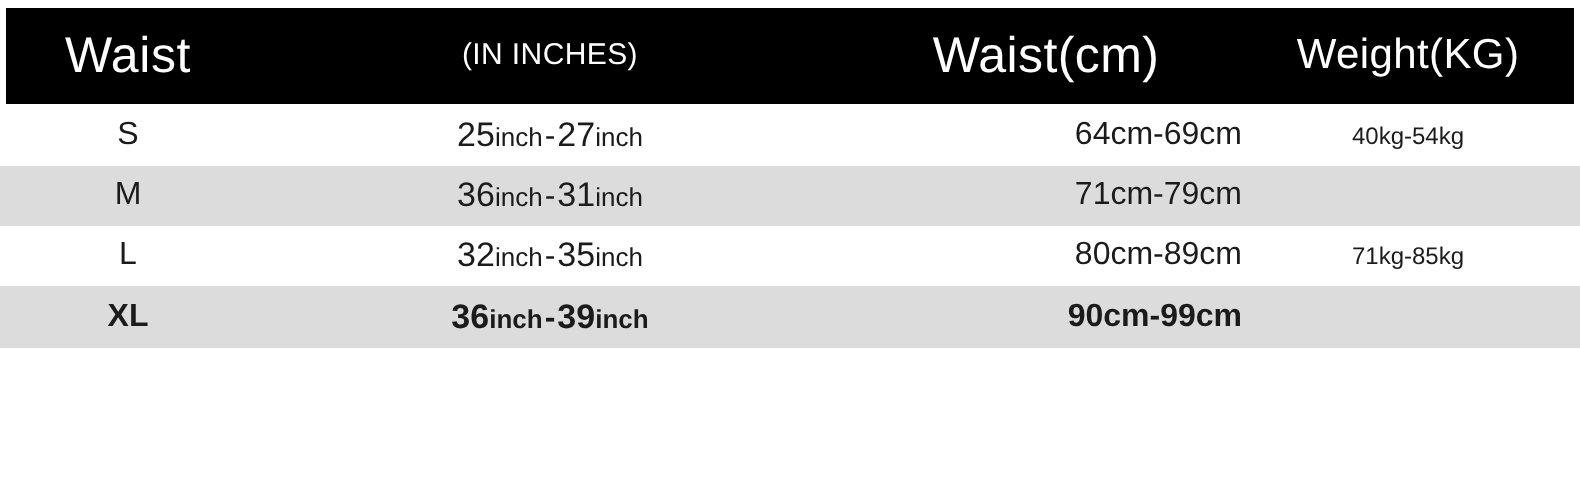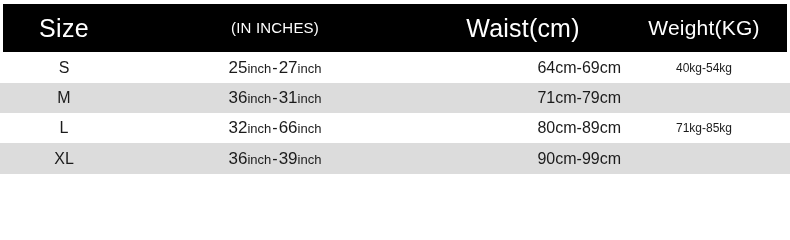--- a/index.html
+++ b/index.html
@@ -71,21 +71,21 @@
   .cell {
     position: absolute;
     top: 0;
     height: 30px;
     line-height: 30px;
     text-align: center;
     white-space: nowrap;
     color: #1b1b1b;
     font-size: 16px;
   }
-  .row.last .cell { height: 15px; line-height: 31px; }
+  .row.last .cell { height: 15px; line-height: 31px; font-weight: bold; }
 
   .cell.c-size   { left: 3px;   width: 122px; font-size: 16px; }
   .cell.c-inches { left: 125px; width: 300px; font-size: 16px; }
   .cell.c-waist  { left: 425px; width: 196px; font-size: 16px; text-align: right; }
   .cell.c-weight { left: 621px; width: 166px; font-size: 12px; }
 
   
   .num  { font-size: 17px; }
   .unit { font-size: 13px; }
   .dash { font-size: 16px; padding: 0 1px; }
@@ -98,21 +98,21 @@
     height: 4px;
     background: #ffffff;
   }
 </style>
 </head>
 <body>
 
 <div class="size-chart">
 
   <div class="chart-header">
-    <div class="hcell size">Size</div>
+    <div class="hcell size">Waist</div>
     <div class="hcell waist">Waist(cm)</div>
     <div class="hcell inches">(IN INCHES)</div>
     <div class="hcell weight">Weight(KG)</div>
   </div>
 
   <div class="rows">
 
     <div class="row odd">
       <div class="cell c-size">S</div>
       <div class="cell c-inches"><span class="num">25</span><span class="unit">inch</span><span class="dash">-</span><span class="num">27</span><span class="unit">inch</span></div>
@@ -121,21 +121,21 @@
     </div>
 
     <div class="row even">
       <div class="cell c-size">M</div>
       <div class="cell c-inches"><span class="num">36</span><span class="unit">inch</span><span class="dash">-</span><span class="num">31</span><span class="unit">inch</span></div>
       <div class="cell c-waist">71cm-79cm</div>
     </div>
 
     <div class="row odd">
       <div class="cell c-size">L</div>
-      <div class="cell c-inches"><span class="num">32</span><span class="unit">inch</span><span class="dash">-</span><span class="num">66</span><span class="unit">inch</span></div>
+      <div class="cell c-inches"><span class="num">32</span><span class="unit">inch</span><span class="dash">-</span><span class="num">35</span><span class="unit">inch</span></div>
       <div class="cell c-waist">80cm-89cm</div>
       <div class="cell c-weight">71kg-85kg</div>
     </div>
 
     <div class="row even last">
       <div class="cell c-size">XL</div>
       <div class="cell c-inches"><span class="num">36</span><span class="unit">inch</span><span class="dash">-</span><span class="num">39</span><span class="unit">inch</span></div>
       <div class="cell c-waist">90cm-99cm</div>
     </div>
 

